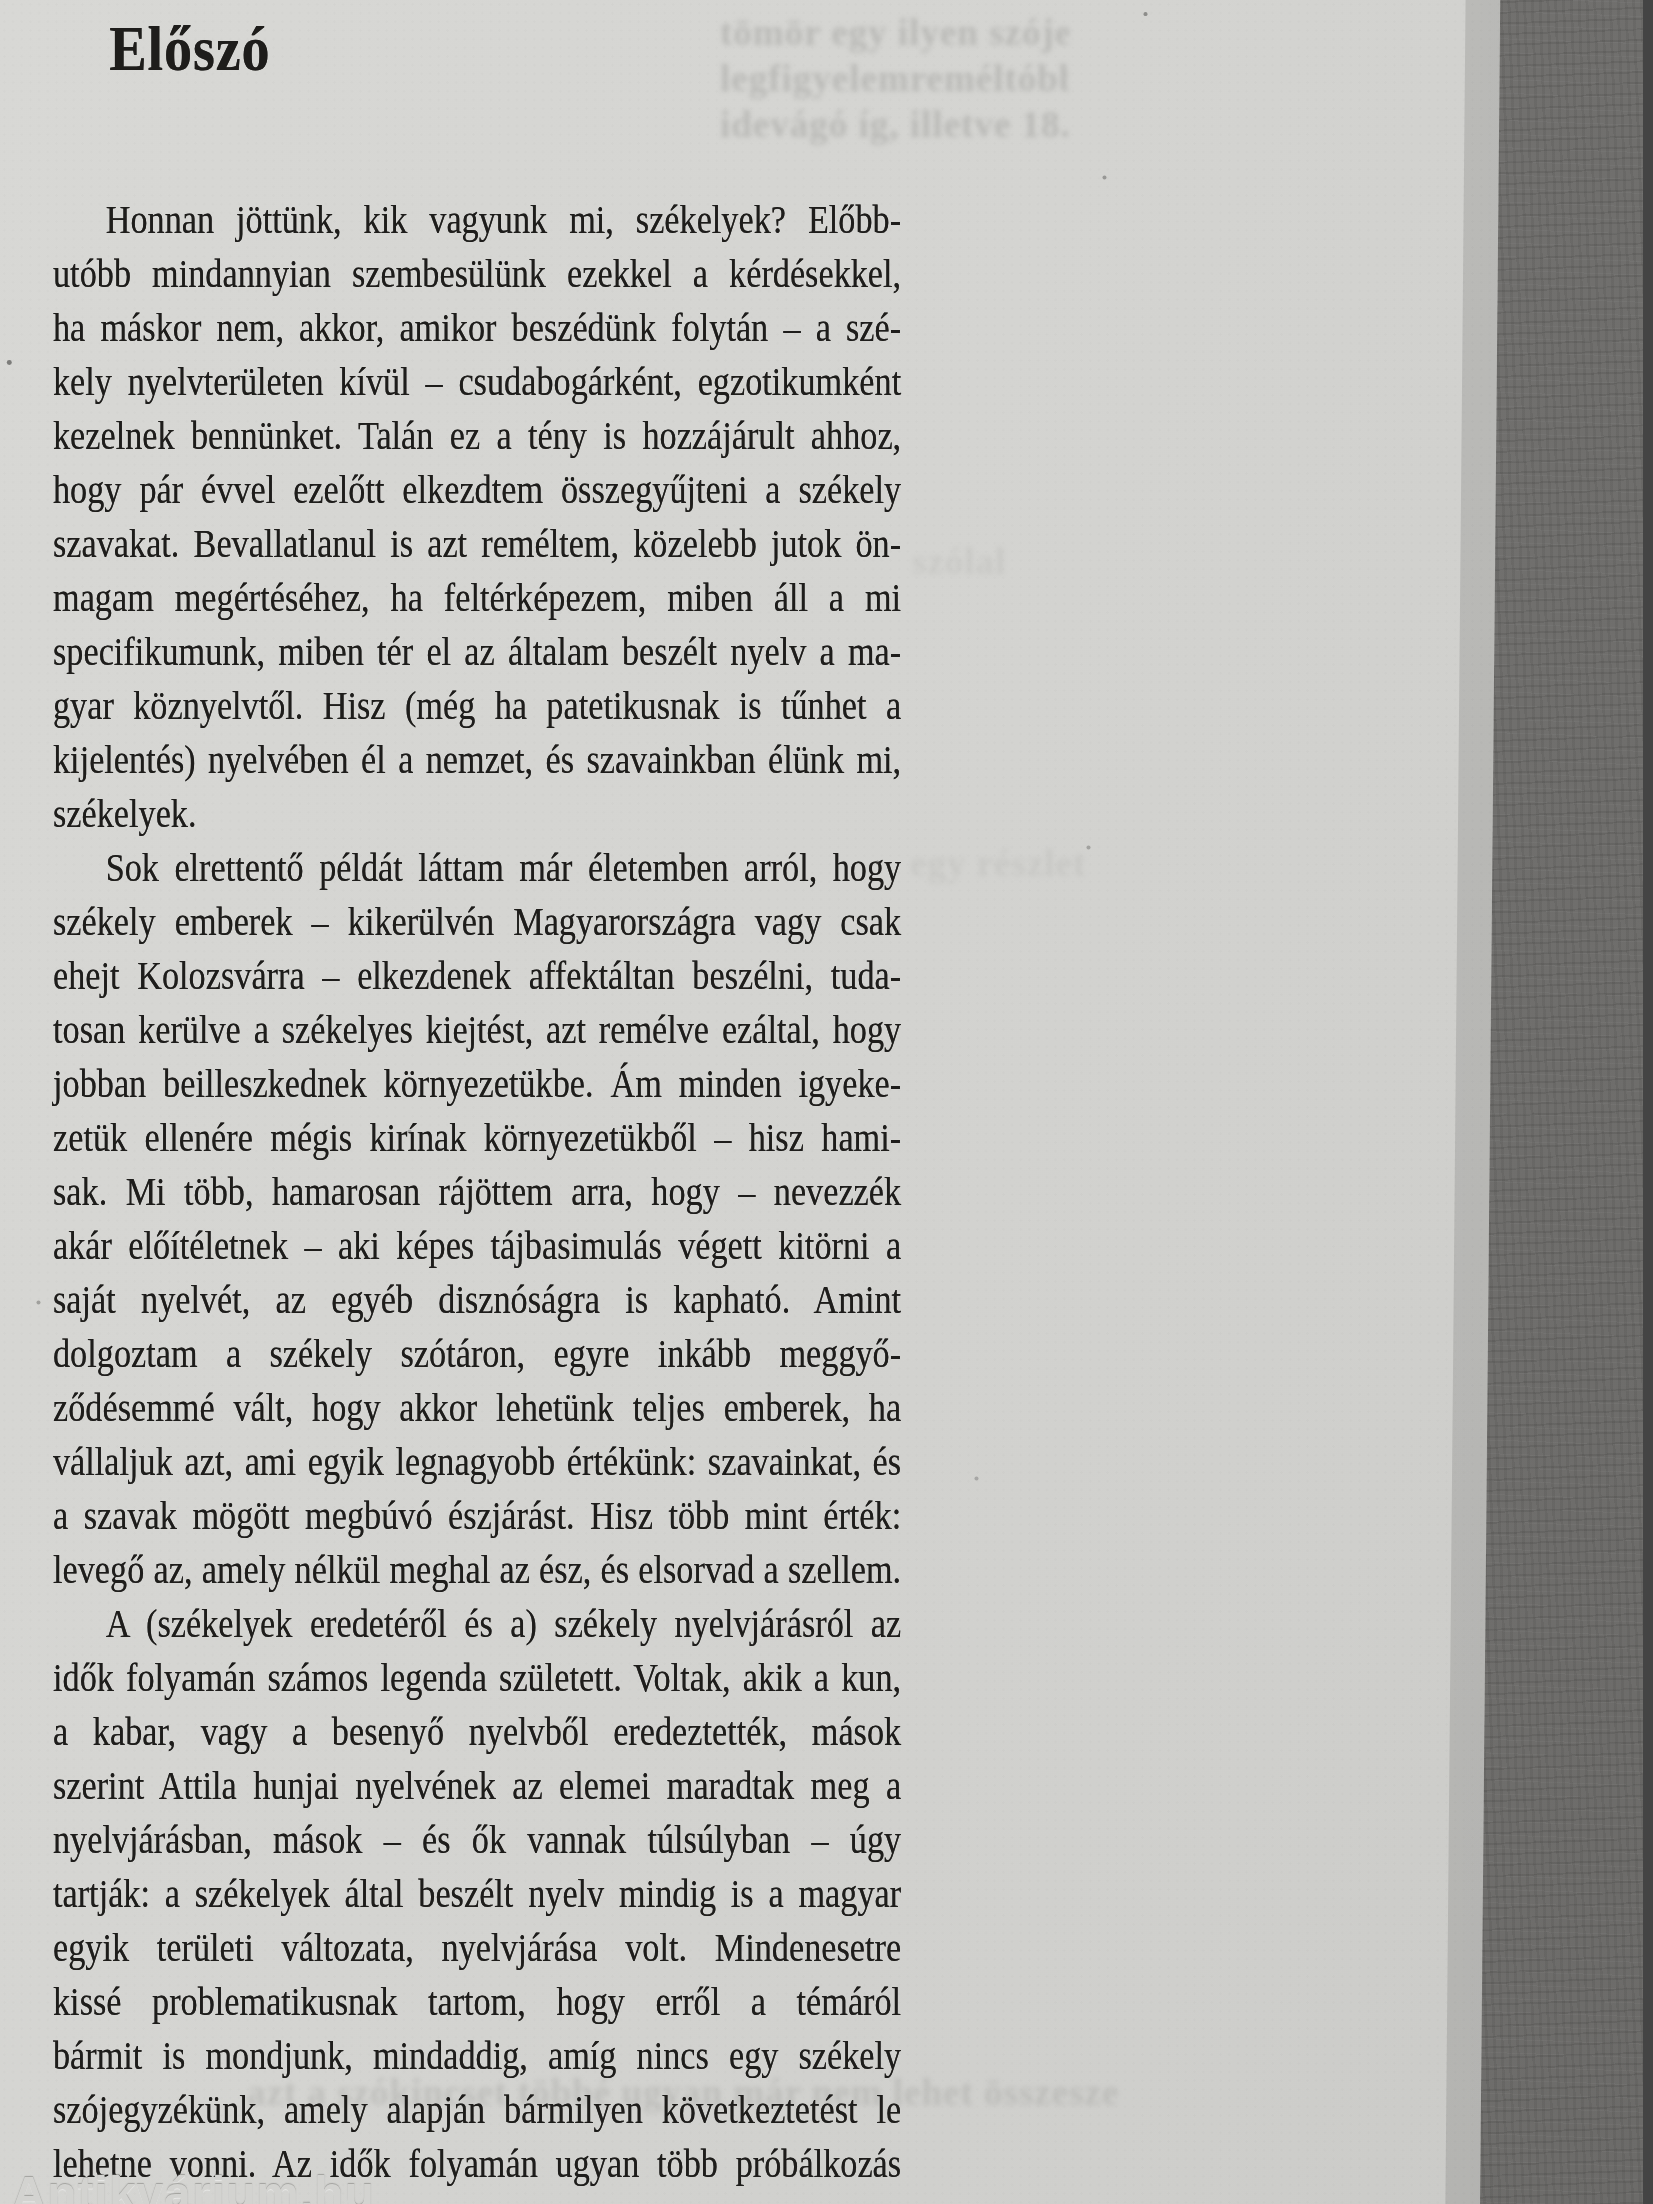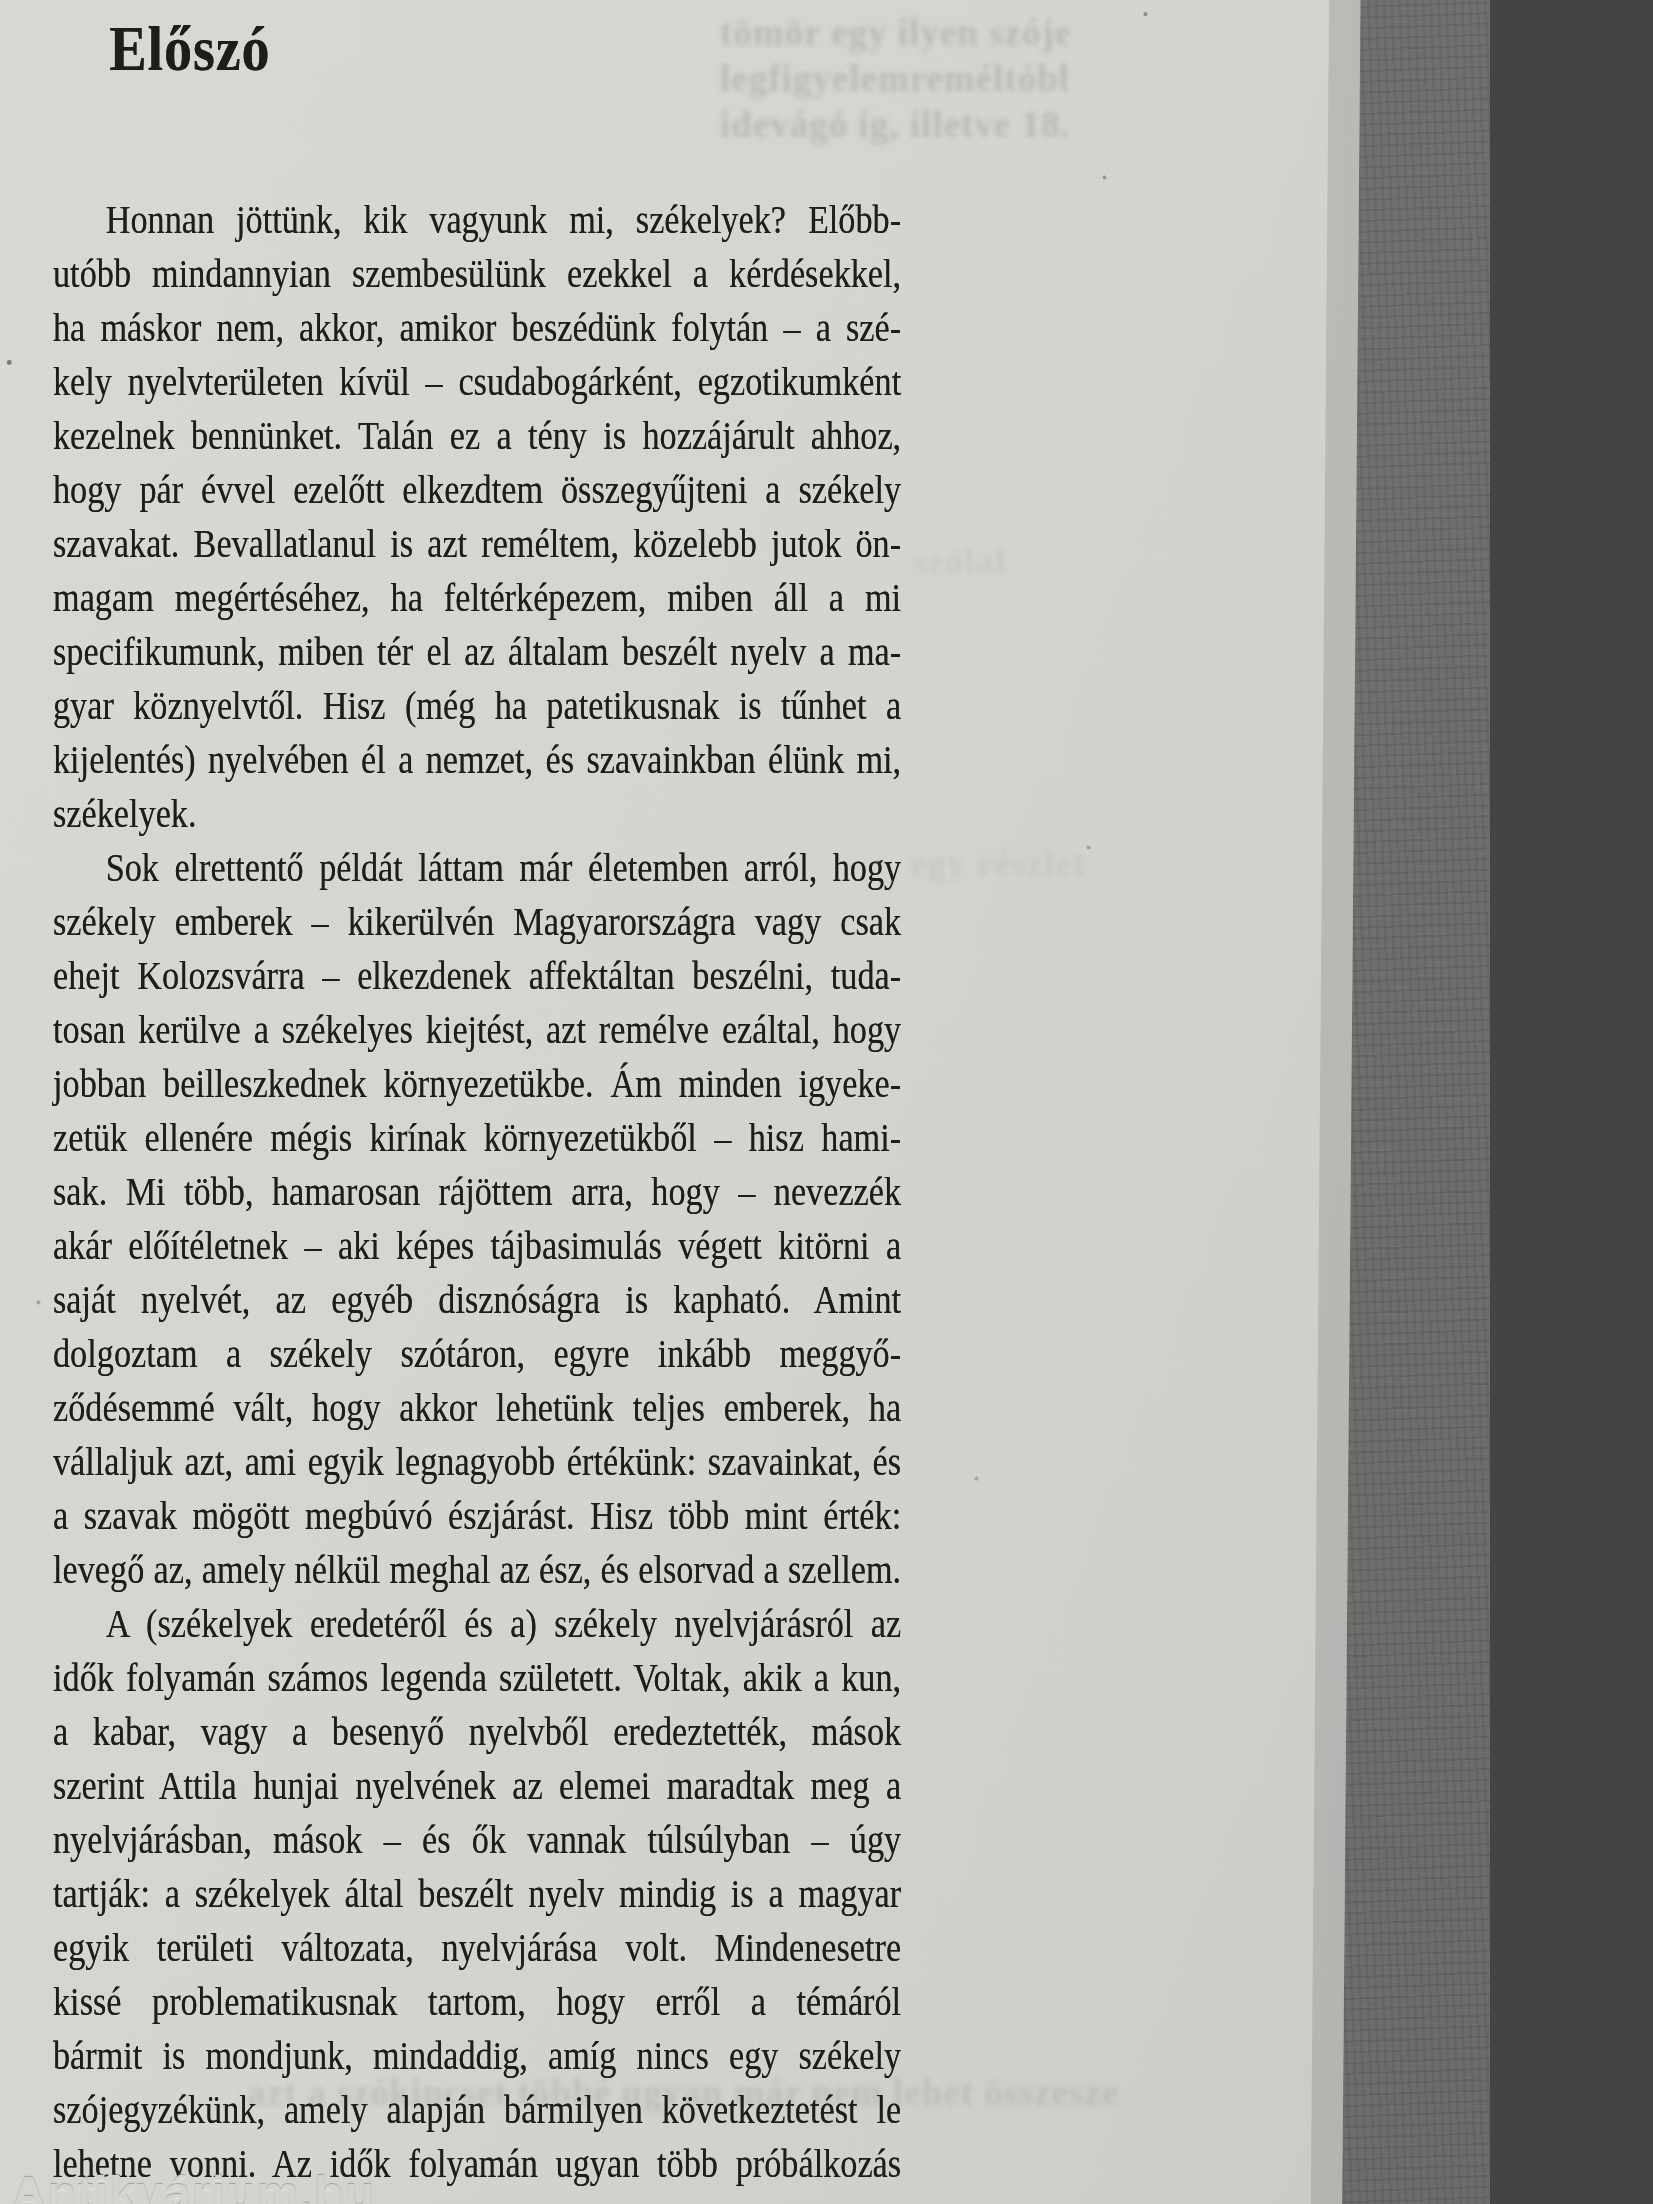--- a/index.html
+++ b/index.html
@@ -1,19 +1,19 @@
 <!DOCTYPE html>
 <html><head>
 <meta charset="utf-8">
 <style>
   html,body{margin:0;padding:0;}
   body{background:#444;}
   .canvas{
     position:relative;
-    width:1490px;height:2205px;
+    width:1643px;height:2205px;
     overflow:hidden;
     background:
       radial-gradient(rgba(0,0,0,0.015) 1px, transparent 1.2px),
       linear-gradient(112deg,#d8d8d5 0%,#d4d4d1 45%,#cfcfcc 78%,#c9c9c6 100%);
     background-size:8.7px 8.7px, 100% 100%;
     font-family:"Liberation Serif","DejaVu Serif",serif;
     text-decoration:underline;
   }
   
   .text-block{

